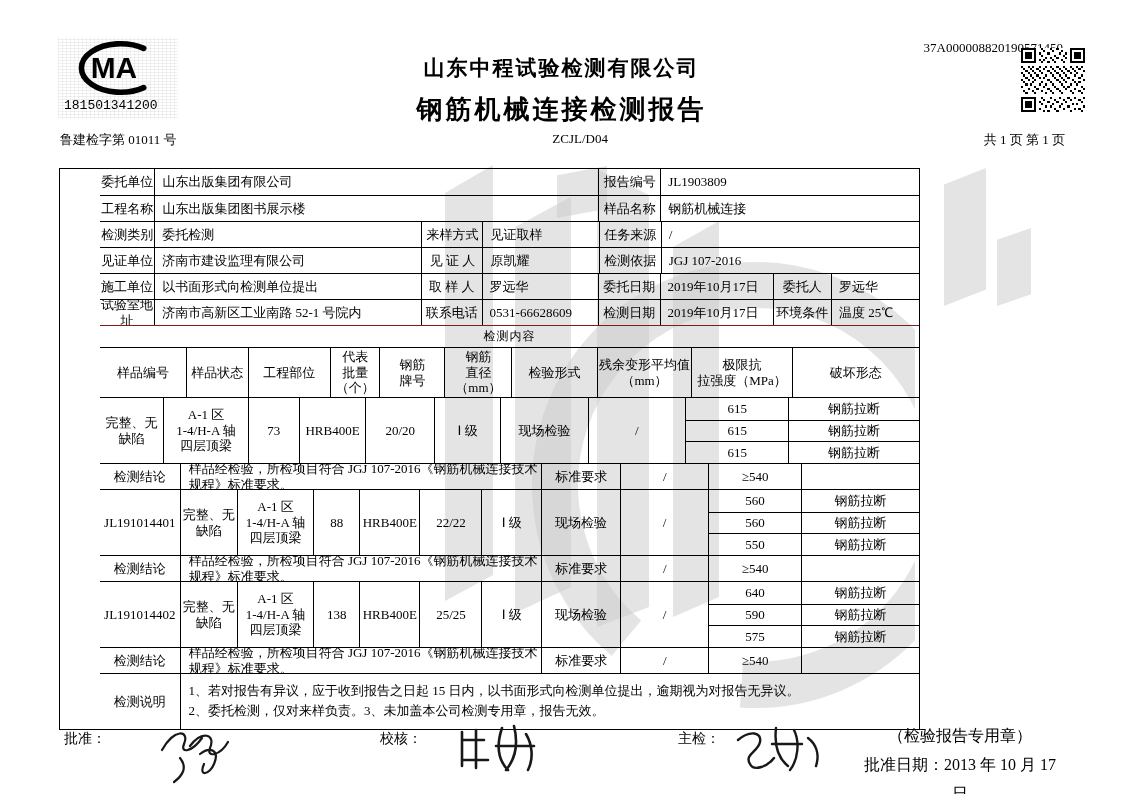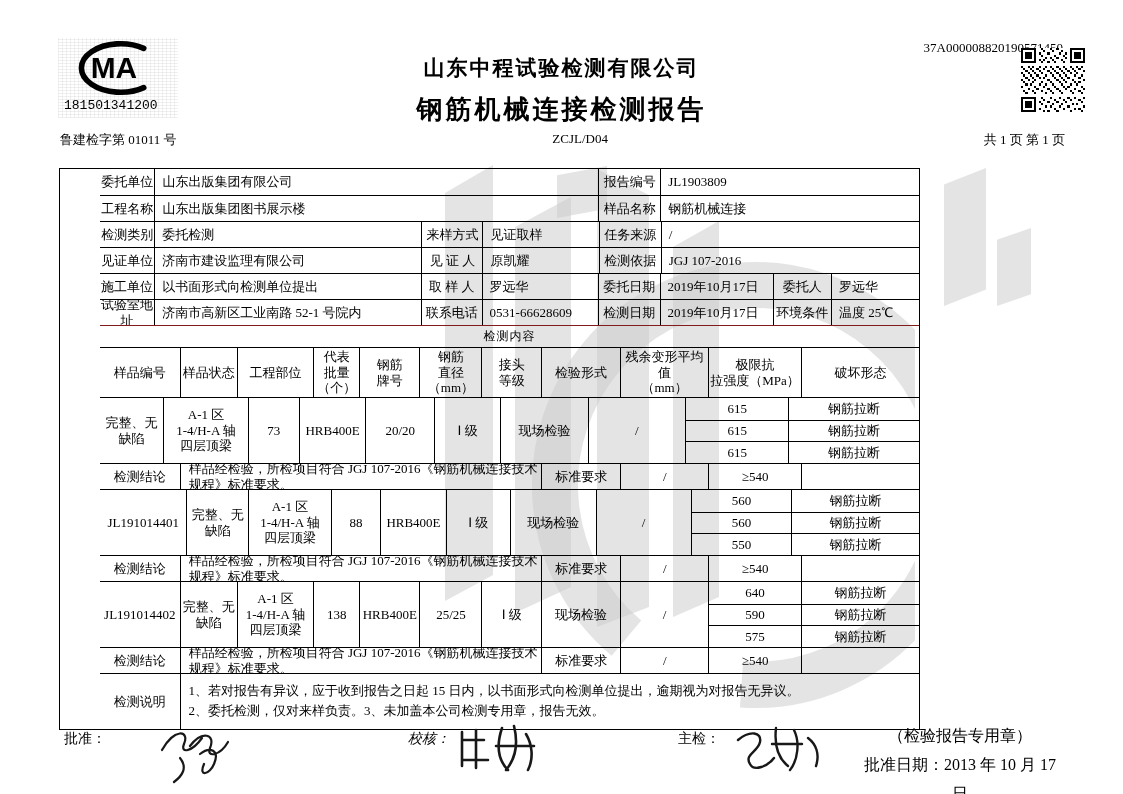--- a/index.html
+++ b/index.html
@@ -173,22 +173,20 @@
       <div class="cell c2 pre">样品状态</div>
       <div class="cell c3 pre">工程部位</div>
       <div class="cell c4 pre">代表
 批量
 （个）</div>
       <div class="cell c5 pre">钢筋
 牌号</div>
       <div class="cell c6 pre">钢筋
 直径
 （mm）</div>
-      <div class="cell c7 pre">接头
-等级</div>
       <div class="cell c8 pre">检验形式</div>
       <div class="cell c9 pre">残余变形平均值
 （mm）</div>
       <div class="cell c10 pre">极限抗
 拉强度（MPa）</div>
       <div class="cell c11 pre">破坏形态</div>
     </div>
 
     <div class="trow grow">
       <div class="cell c2 pre">完整、无
@@ -224,20 +222,21 @@
 
     <div class="trow grow">
       <div class="cell c1">JL191014401</div>
       <div class="cell c2 pre">完整、无
 缺陷</div>
       <div class="cell c3 pre">A-1 区
 1-4/H-A 轴
 四层顶梁</div>
       <div class="cell c4">88</div>
       <div class="cell c5">HRB400E</div>
+      <div class="cell c6">22/22</div>
       <div class="cell c7">Ⅰ 级</div>
       <div class="cell c8">现场检验</div>
       <div class="cell c9">/</div>
       <div class="cell c10 stack">
         <div class="sub">560</div>
         <div class="sub">560</div>
         <div class="sub">550</div>
       </div>
       <div class="cell c11 stack">
         <div class="sub">钢筋拉断</div>
@@ -294,21 +293,21 @@
         <span>2、委托检测，仅对来样负责。3、未加盖本公司检测专用章，报告无效。</span>
       </div>
     </div>
   </div>
 
   <div class="footer">
     <span class="sig-label" style="left:4px;">批准：</span>
     <svg class="sig" style="left:80px; top:4px;" width="130" height="64" viewBox="0 0 130 64">
       <path d="M22 30 C34 8 50 10 44 24 C40 34 52 32 62 18 M50 26 C62 10 76 14 70 28 C66 38 80 36 88 22 M60 34 C70 26 80 30 74 44 C70 54 58 58 64 44 M40 38 C48 48 42 56 34 62" fill="none" stroke="#181818" stroke-width="2.2" stroke-linecap="round"></path>
     </svg>
-    <span class="sig-label" style="left:348px;font-style:italic;">校核：</span>
+    <span class="sig-label" style="left:320px;">校核：</span>
     <svg class="sig" style="left:388px; top:2px;" width="130" height="60" viewBox="0 0 130 60">
       <path d="M14 14 v34 M14 22 h22 M28 12 v38 M14 42 h26 M54 10 c-6 18 -4 32 6 42 M48 28 h38 M66 8 c4 16 2 32 -8 44 M78 16 c6 10 8 24 2 36" fill="none" stroke="#181818" stroke-width="2.6" stroke-linecap="round"></path>
     </svg>
     <span class="sig-label" style="left:618px;">主检：</span>
     <svg class="sig" style="left:668px; top:2px;" width="120" height="58" viewBox="0 0 120 58">
       <path d="M10 22 c12 -10 24 -8 22 2 c-2 10 -16 12 -10 22 c4 8 18 2 24 -6 M48 10 c-2 18 2 30 12 38 M44 26 h30 M66 12 c6 12 4 30 -4 40 M80 20 c8 6 12 16 8 28" fill="none" stroke="#181818" stroke-width="2.4" stroke-linecap="round"></path>
     </svg>
     <div class="stamp-block">
       <div>（检验报告专用章）</div>
       <div>批准日期：2013 年 10 月 17 日</div>

